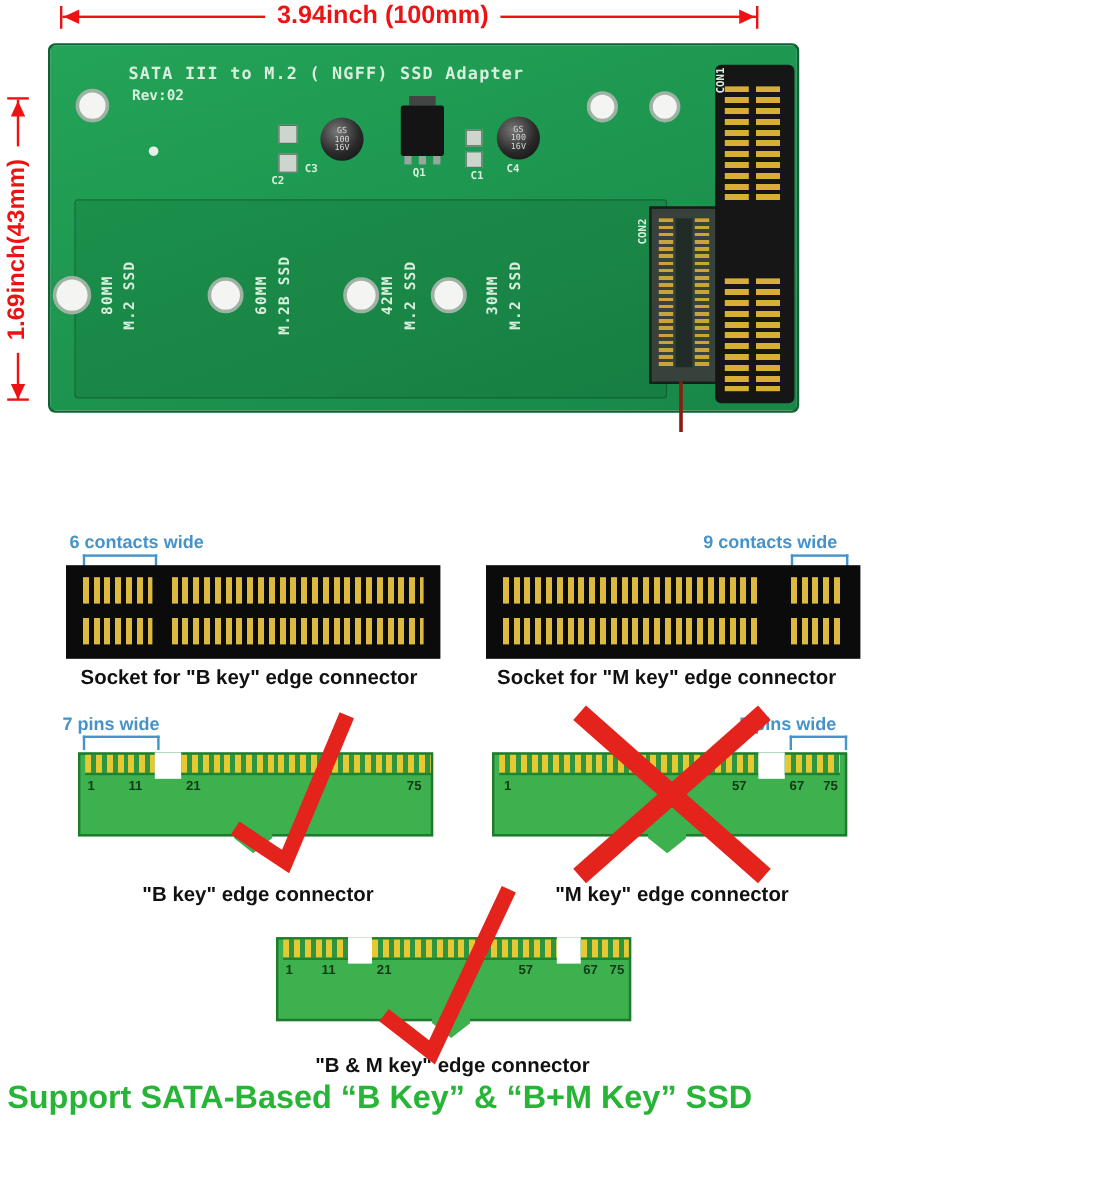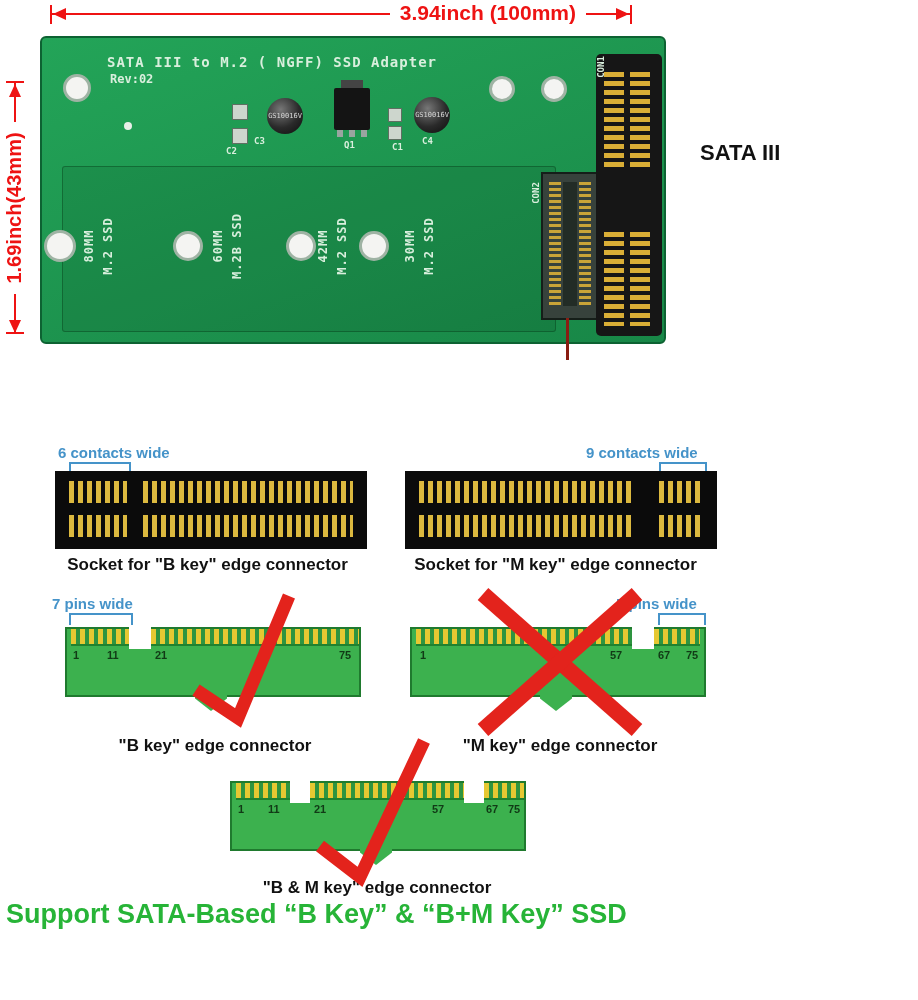--- a/index.html
+++ b/index.html
@@ -11,21 +11,21 @@
   .tri{width:0;height:0;}
   .tri.w{border-top:6px solid transparent;border-bottom:6px solid transparent;border-right:13px solid #ee1313;}
   .tri.e{border-top:6px solid transparent;border-bottom:6px solid transparent;border-left:13px solid #ee1313;}
   .tri.n{border-left:6px solid transparent;border-right:6px solid transparent;border-bottom:13px solid #ee1313;}
   .tri.s{border-left:6px solid transparent;border-right:6px solid transparent;border-top:13px solid #ee1313;}
   
   #pcb{left:40px;top:36px;width:622px;height:304px;background:linear-gradient(160deg,#23a458,#188747);border:2px solid #0d6232;border-radius:6px;}
   .silk{color:#d9efdd;font-family:"DejaVu Sans Mono",monospace;font-weight:bold;}
   .hole{border-radius:50%;background:#f4f4f2;border:3px solid #9fb3a4;box-sizing:border-box;}
   .pad{background:#cdd6cd;border:1px solid #5f6f62;}
-  .cap{width:36px;height:36px;border-radius:50%;background:radial-gradient(circle at 38% 32%,#777 0%,#2a2a2a 55%,#0c0c0c 100%);color:#d8d8d8;font-size:7px;line-height:7px;font-family:"DejaVu Sans Mono",monospace;display:flex;flex-direction:row;align-items:center;justify-content:center;}
+  .cap{width:36px;height:36px;border-radius:50%;background:radial-gradient(circle at 38% 32%,#777 0%,#2a2a2a 55%,#0c0c0c 100%);color:#d8d8d8;font-size:7px;line-height:7px;font-family:"DejaVu Sans Mono",monospace;display:flex;flex-direction:column;align-items:center;justify-content:center;}
   .ref{font-size:9px;}
   .rot{transform:rotate(-90deg);}
   .slot-label{width:92px;height:40px;transform:rotate(-90deg);text-align:center;font-size:12px;line-height:19px;letter-spacing:1px;}
   .darkzone{background:rgba(0,30,10,0.10);border:1px solid rgba(0,45,15,0.35);border-radius:3px;}
   
   #m2sock{background:#37423c;border:2px solid #151e19;}
   .m2pins{background:repeating-linear-gradient(180deg,#c9a438 0 3px,#37423c 3px 6px);}
   
   #sata{left:596px;top:54px;width:66px;height:282px;background:#161616;border-radius:5px;}
   .sata-pins{background:repeating-linear-gradient(180deg,#d9ae36 0 5px,#161616 5px 9px);}
@@ -51,21 +51,21 @@
 </head>
 <body>
 
 <div id="stage">
 
   <div class="abs dim" style="left:50px;top:5px;width:2px;height:19px"></div>
   <div class="abs dim" style="left:630px;top:5px;width:2px;height:19px"></div>
   <div class="abs dim" style="left:52px;top:13px;width:578px;height:2px"></div>
   <div class="abs tri w" style="left:53px;top:8px"></div>
   <div class="abs tri e" style="left:616px;top:8px"></div>
-  <div class="abs" style="left:52px;top:1px;width:534px;text-align:right">
+  <div class="abs" style="left:52px;top:1px;width:534px;text-align:center">
     <span class="dim-label">3.94inch (100mm)</span>
   </div>
 
   <div class="abs dim" style="left:6px;top:81px;width:18px;height:2px"></div>
   <div class="abs dim" style="left:6px;top:332px;width:18px;height:2px"></div>
   <div class="abs dim" style="left:14px;top:83px;width:2px;height:250px"></div>
   <div class="abs tri n" style="left:9px;top:84px"></div>
   <div class="abs tri s" style="left:9px;top:320px"></div>
   <div class="abs rot" style="left:-73px;top:196px;width:176px;height:24px;text-align:center">
     <span class="dim-label" style="font-size:20px">1.69inch(43mm)</span>
@@ -142,21 +142,20 @@
 
   <div id="sata" class="abs">
     <div class="abs sata-pins" style="left:8px;top:18px;width:20px;height:96px"></div>
     <div class="abs sata-pins" style="left:34px;top:18px;width:20px;height:96px"></div>
     <div class="abs sata-pins" style="left:8px;top:178px;width:20px;height:94px"></div>
     <div class="abs sata-pins" style="left:34px;top:178px;width:20px;height:94px"></div>
   </div>
   <div class="abs silk ref rot" style="left:584px;top:62px;width:34px;text-align:center;color:#d9efdd">CON1</div>
 
   <div class="abs callout" style="left:700px;top:140px">
-    <div>SATA III</div>
   </div>
 
   <div class="abs" style="left:566px;top:318px;width:3px;height:42px;background:#8a1d12"></div>
 
   <div class="abs blue-label" style="left:58px;top:444px">6 contacts wide</div>
   <div class="abs bracket" style="left:69px;top:462px;width:58px;height:9px"></div>
   <div class="abs socket" style="left:55px;top:471px;width:312px;height:78px">
     <div class="abs contact-row" style="left:14px;top:10px;width:58px"></div>
     <div class="abs contact-row" style="left:14px;top:44px;width:58px"></div>
     <div class="abs contact-row" style="left:88px;top:10px;width:210px"></div>

